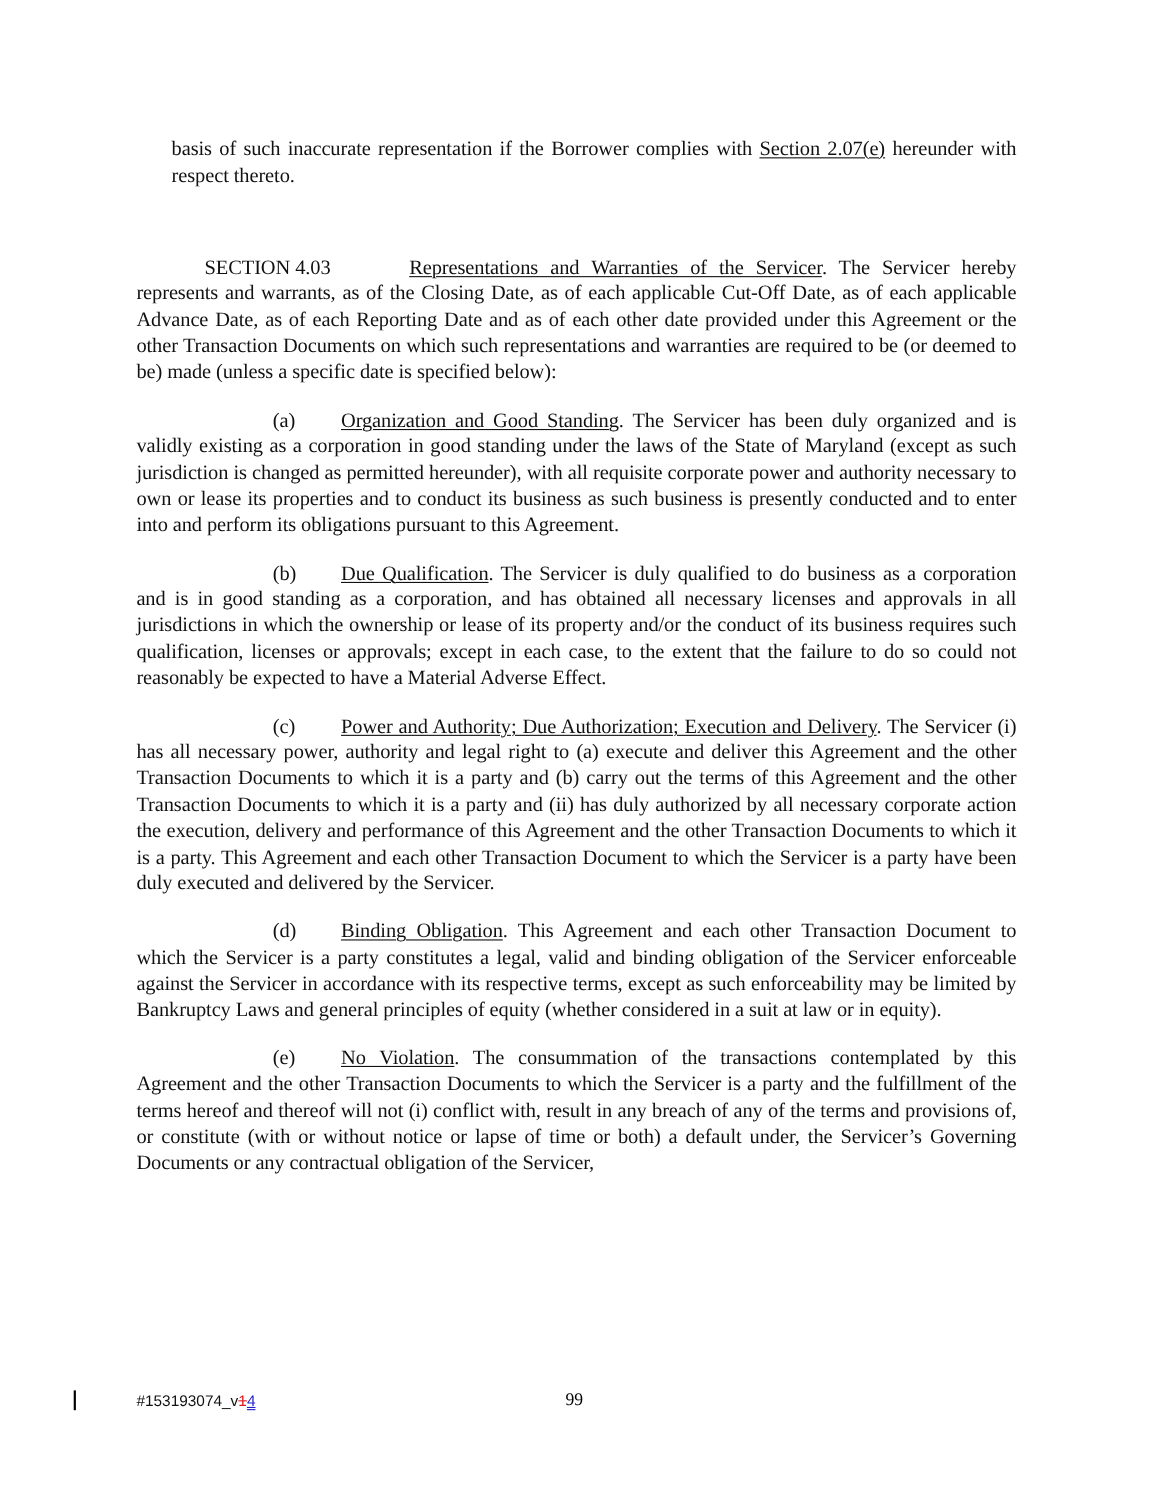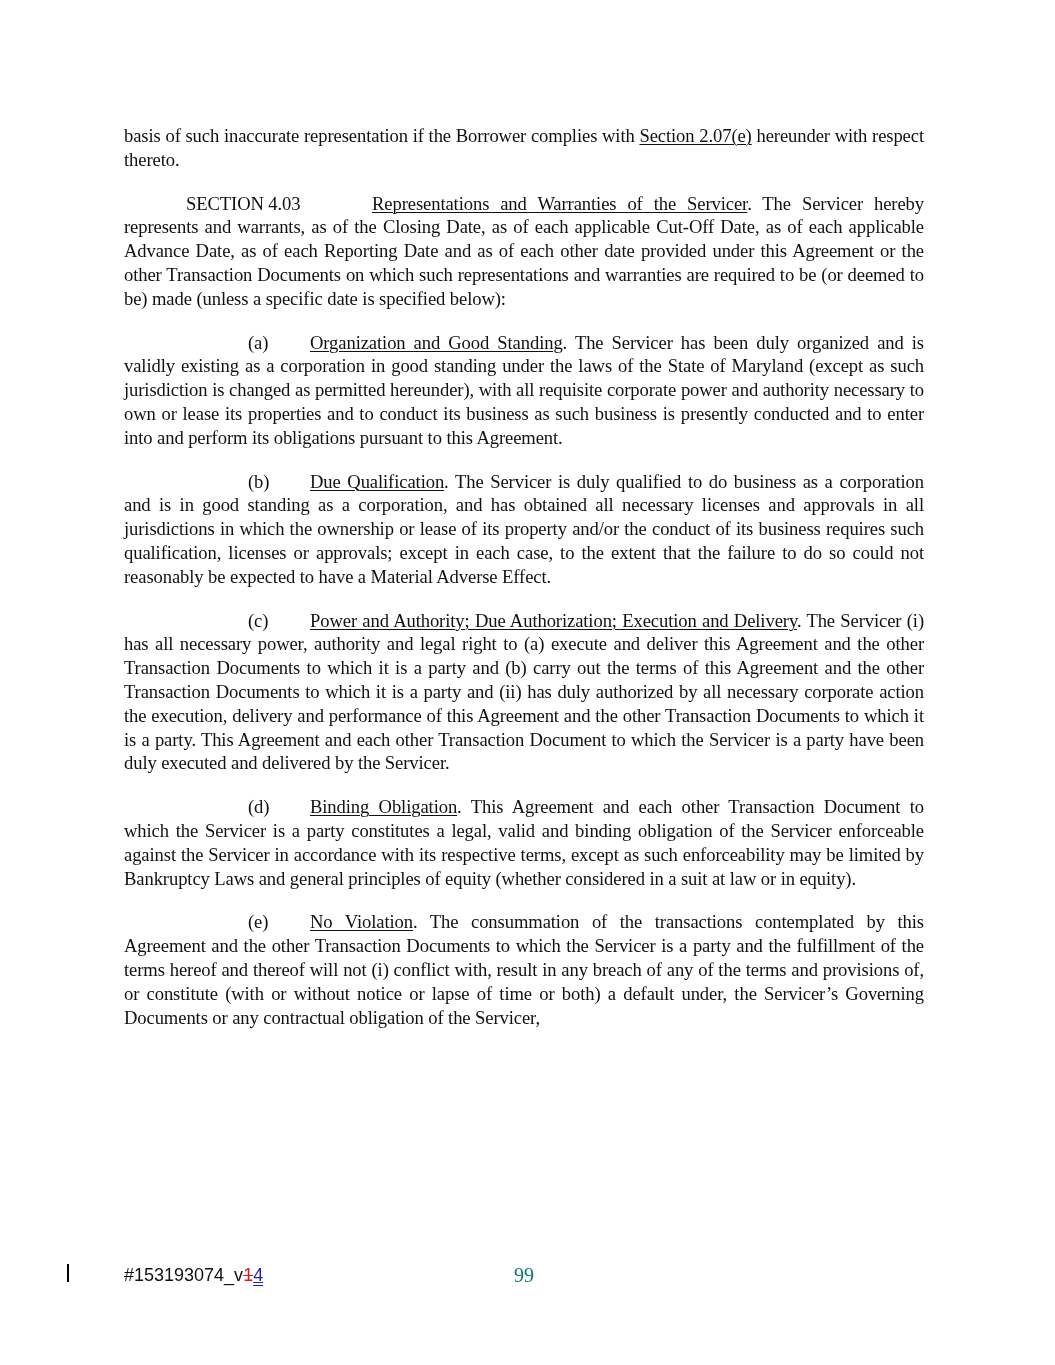--- a/index.html
+++ b/index.html
@@ -21,57 +21,57 @@
       top: 124px;
       width: 800px;
     }
     .para {
       font-size: 18.6px;
       line-height: 23.8px;
       text-align: justify;
       margin: 0 0 20px 0;
       letter-spacing: -0.1px;
     }
-    .para.first { margin-bottom: 20px; }
+    .para.first { margin-bottom: 20px; margin-left: 32px; }
     .sub-indent { display: inline-block; width: 124px; }
     .sub-label { display: inline-block; width: 62px; }
     .sec-indent { display: inline-block; width: 62px; }
-    .sec-num { display: inline-block; width: 186px; }
+    .sec-num { display: inline-block; width: 186px; margin-top: 40px; }
     .u { text-decoration: underline; text-underline-offset: 2px; text-decoration-thickness: 1px; }
     .change-bar {
       position: absolute;
       left: 67px;
       top: 1264px;
       width: 2px;
       height: 18px;
       background: #000;
     }
     .footer-id {
       position: absolute;
       left: 124px;
       top: 1265px;
       font-family: "Liberation Sans", "DejaVu Sans", sans-serif;
-      font-size: 18px;
+      font-size: 14px;
       color: #111;
     }
     .footer-id .del {
       color: #e0191f;
       text-decoration: line-through;
     }
     .footer-id .ins {
       color: #1f1fc8;
       text-decoration: underline double;
     }
     .page-number {
       position: absolute;
       left: 514px;
       top: 1264px;
-      font-size: 20px;
+      font-size: 16px;
       font-family: "Liberation Serif", "DejaVu Serif", serif;
-      color: #0f766e;
+      color: #000000;
     }
   </style>
 </head>
 <body>
 
 <div class="page">
 
   <p class="para first"><span>basis of such inaccurate representation if the Borrower complies with </span><span class="u">Section 2.07(e)</span><span> hereunder with respect thereto.</span></p>
 
 

